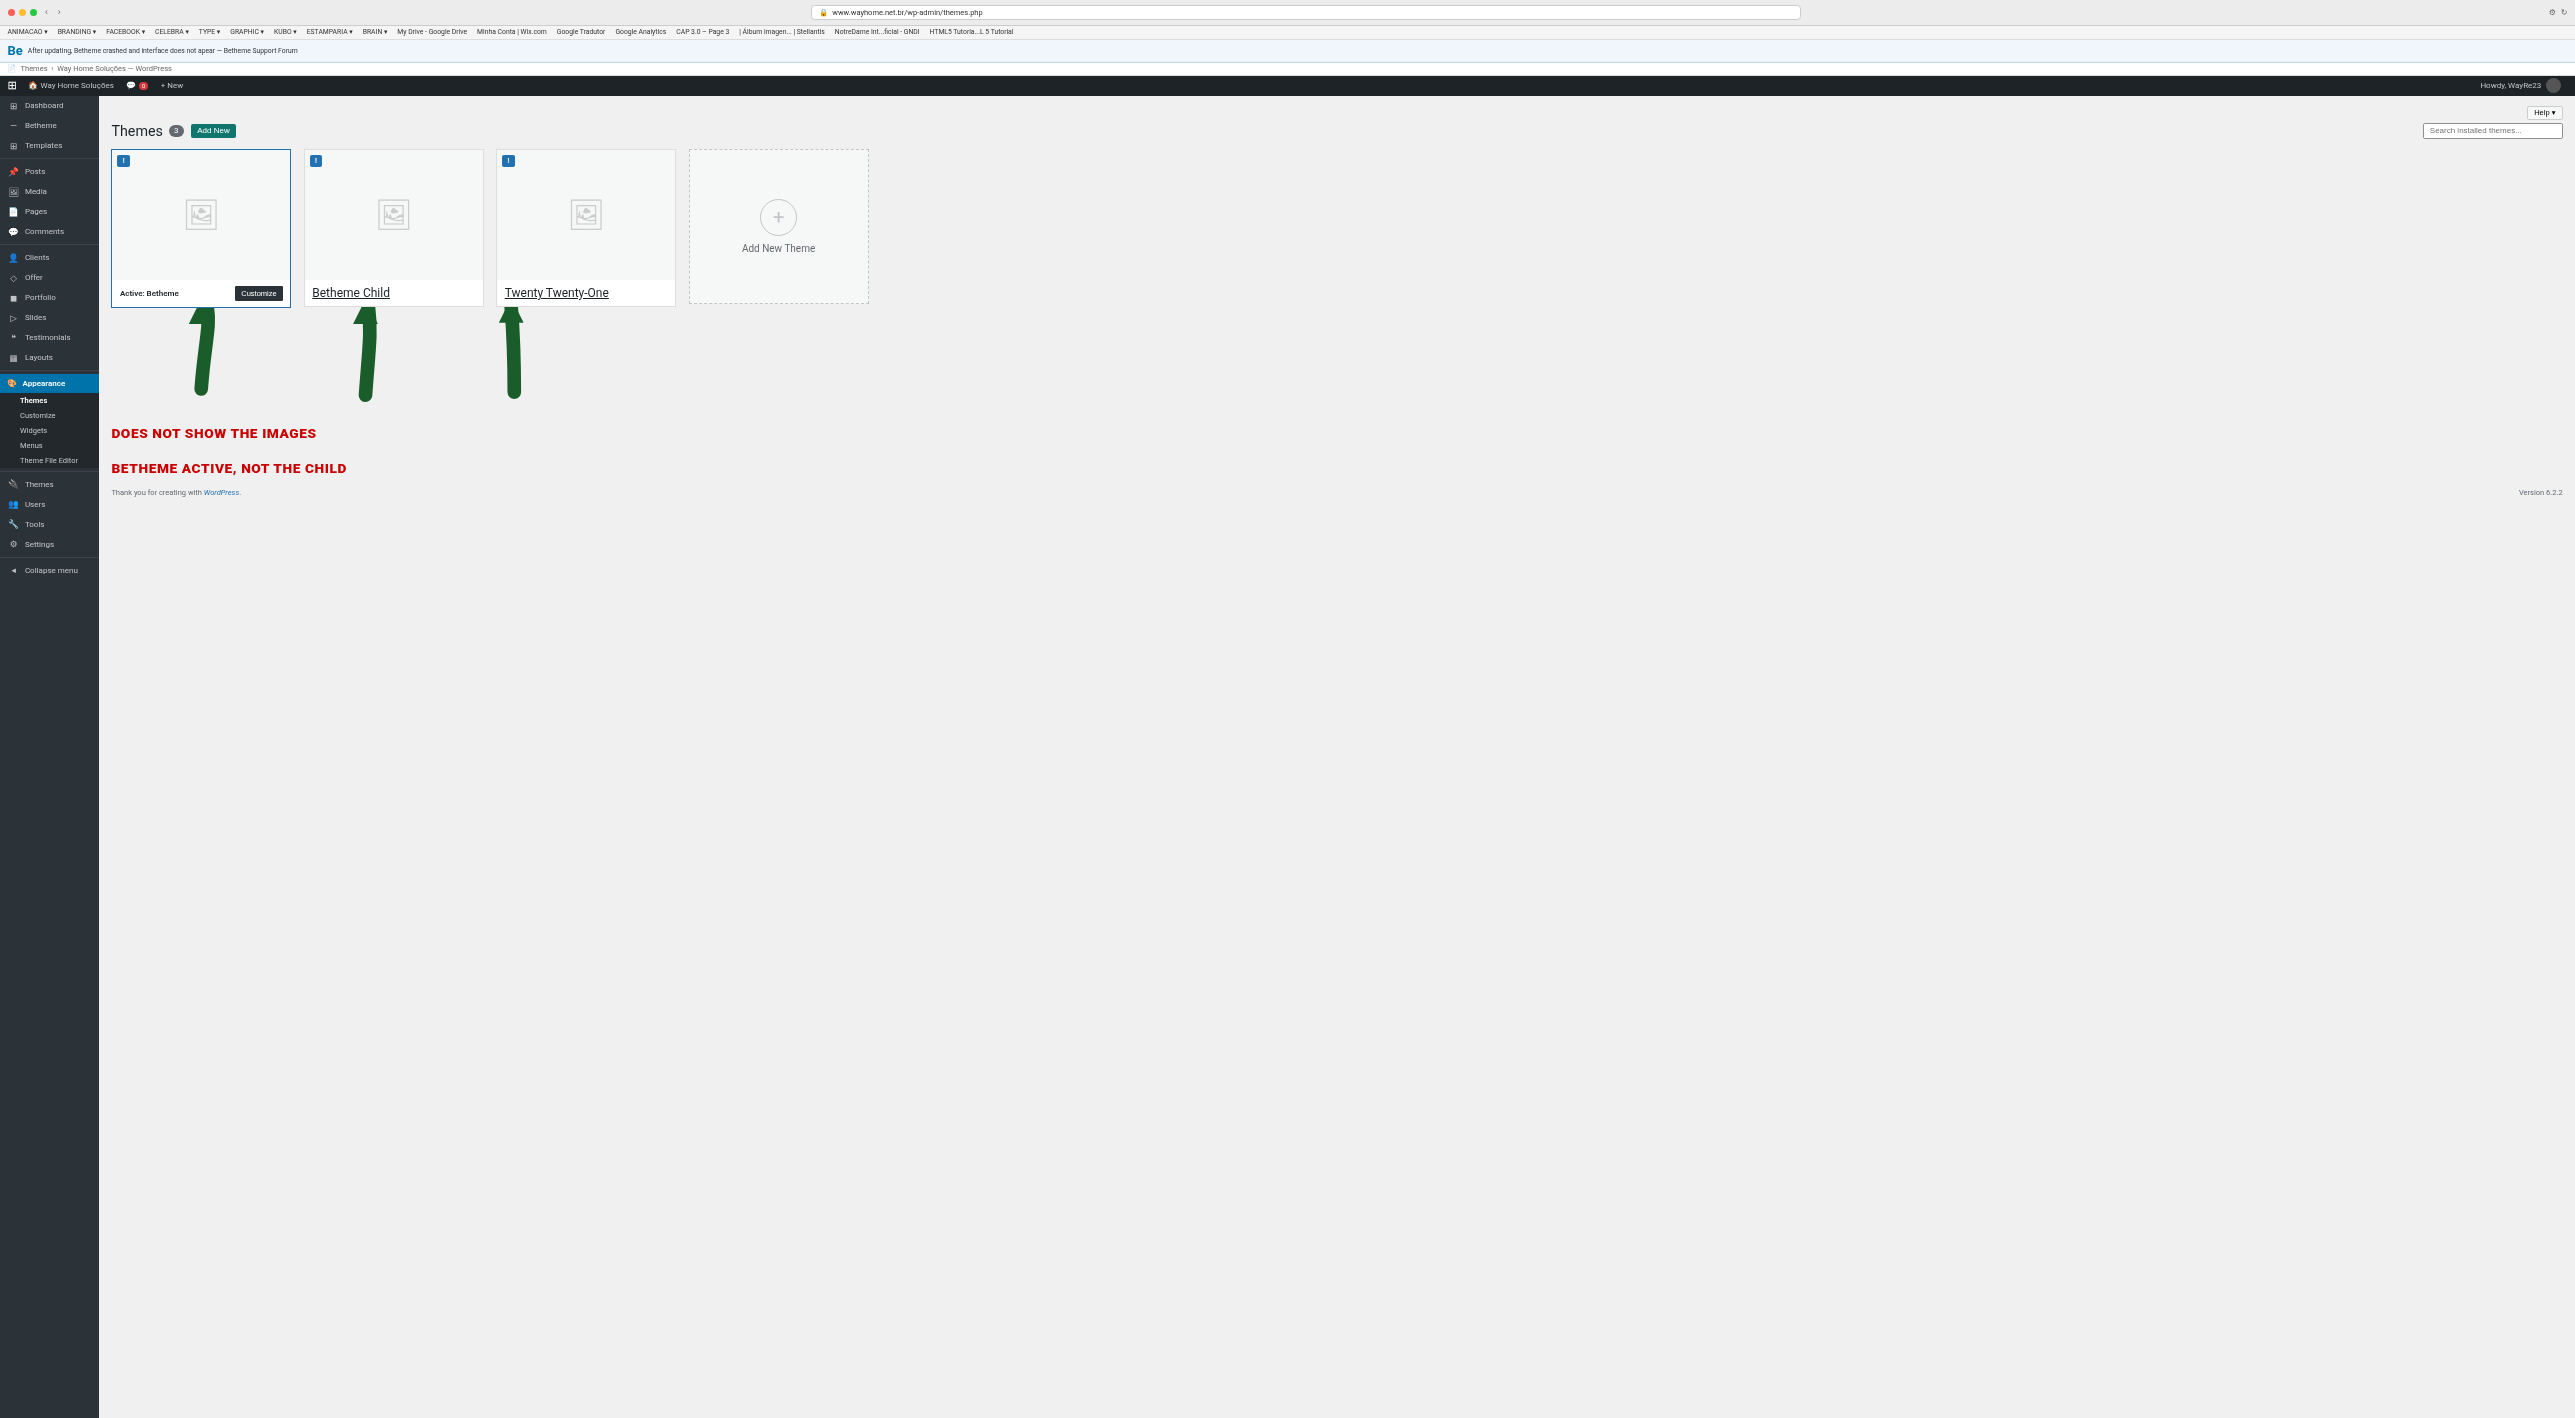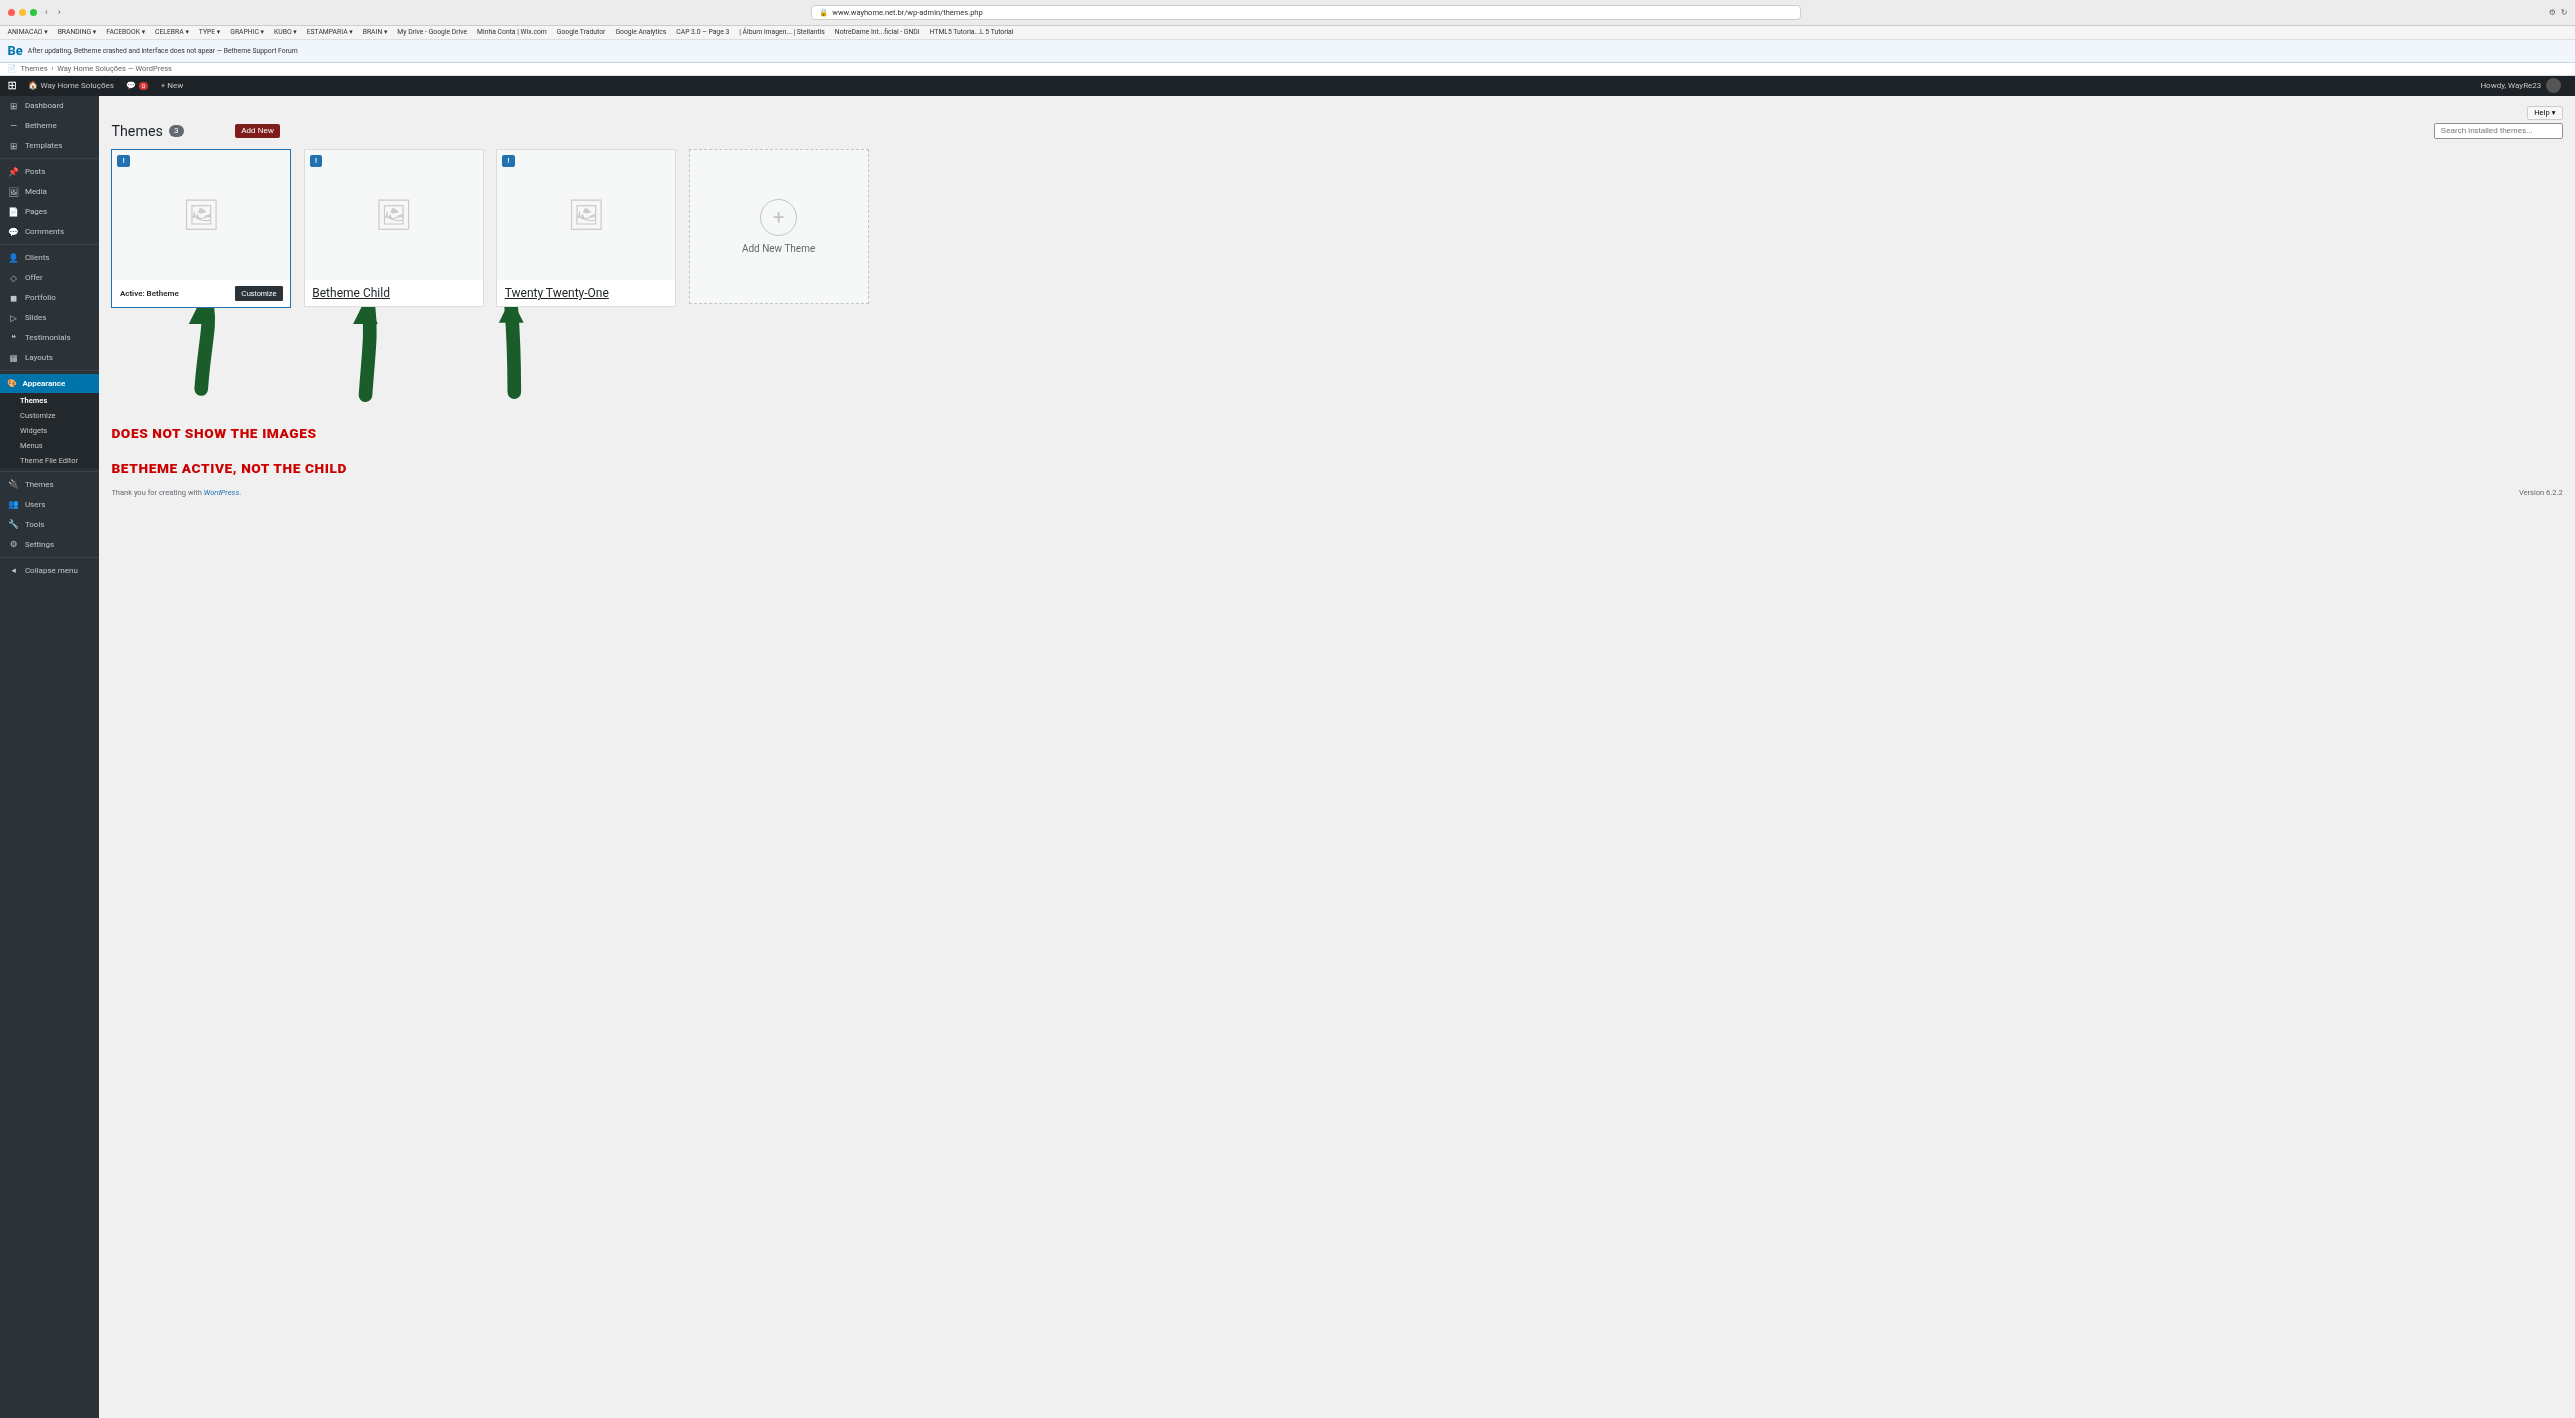--- a/index.html
+++ b/index.html
@@ -118,35 +118,34 @@
     .page-title { font-size: 14.3px; font-weight: 400; color: #1d2327; display: flex; align-items: center; gap: 6.2px; }
     .themes-count {
       background: #646970;
       color: white;
       border-radius: 6.2px;
       padding: 0 5px;
       font-size: 8px;
       line-height: 12.4px;
     }
     .add-new-btn {
-      background: #7f1d1d;
+      background: #0f766e;
       color: white;
       border: none;
       border-radius: 1.9px;
       padding: 2.5px 6.2px;
       font-size: 8px;
       cursor: pointer;
-      margin-left: 44px;
     }
     .search-input {
       border: 0.6px solid #8c8f94;
       border-radius: 1.9px;
       padding: 2.5px 6.2px;
       font-size: 8px;
-      width: 129px;
+      width: 140px;
       margin-left: auto;
     }
 
     
     .themes-grid {
       display: flex;
       gap: 12.4px;
       flex-wrap: wrap;
       align-items: flex-start;
     }

